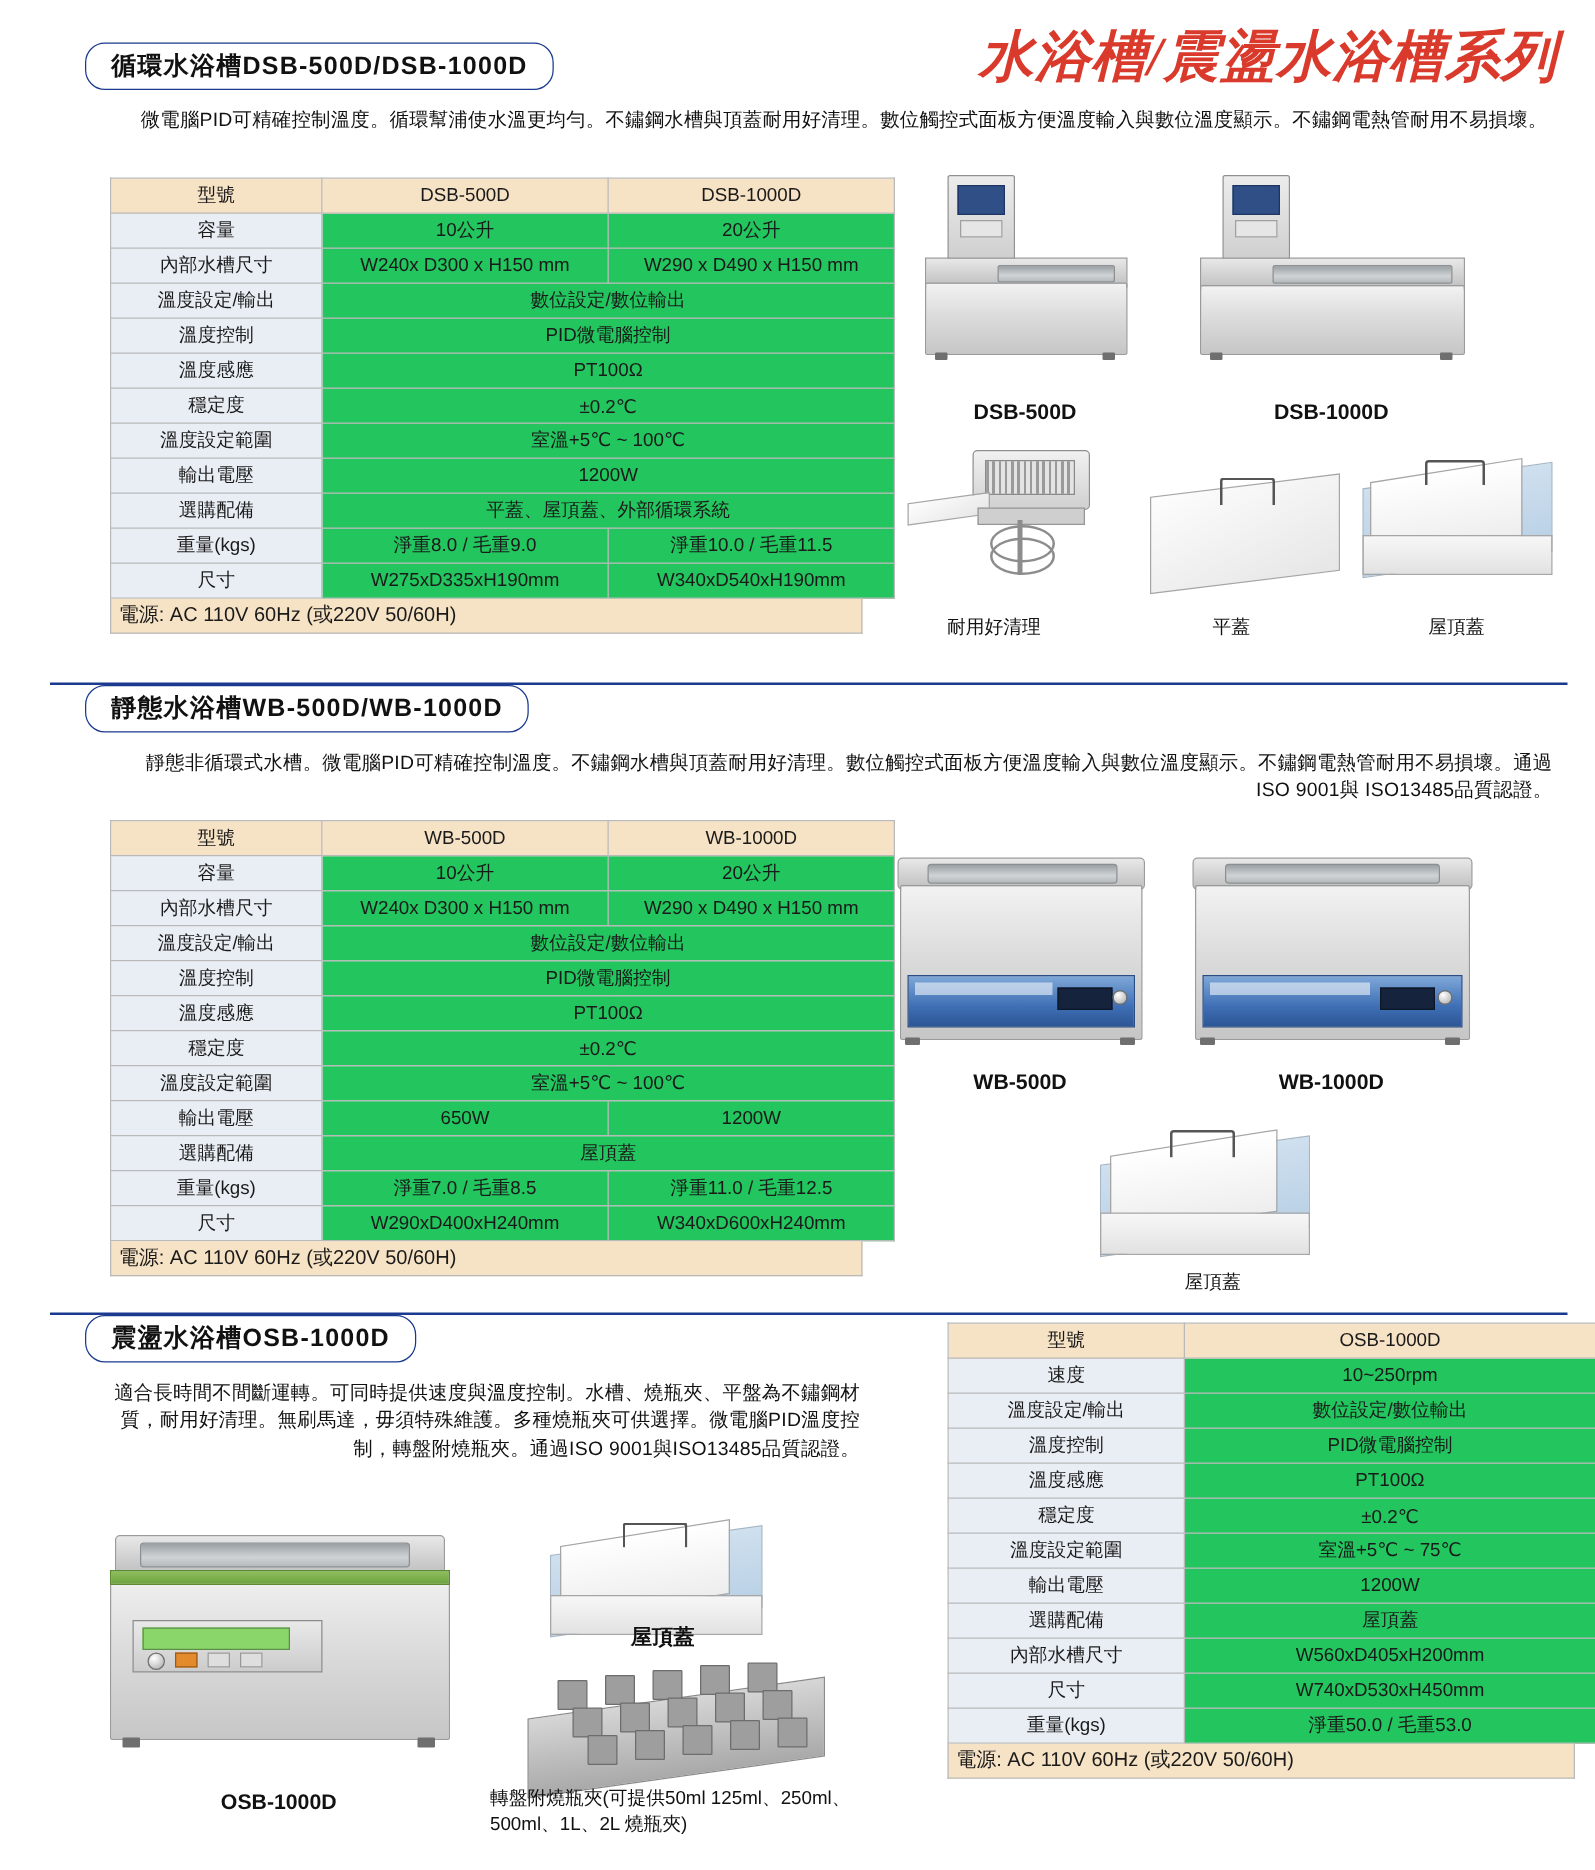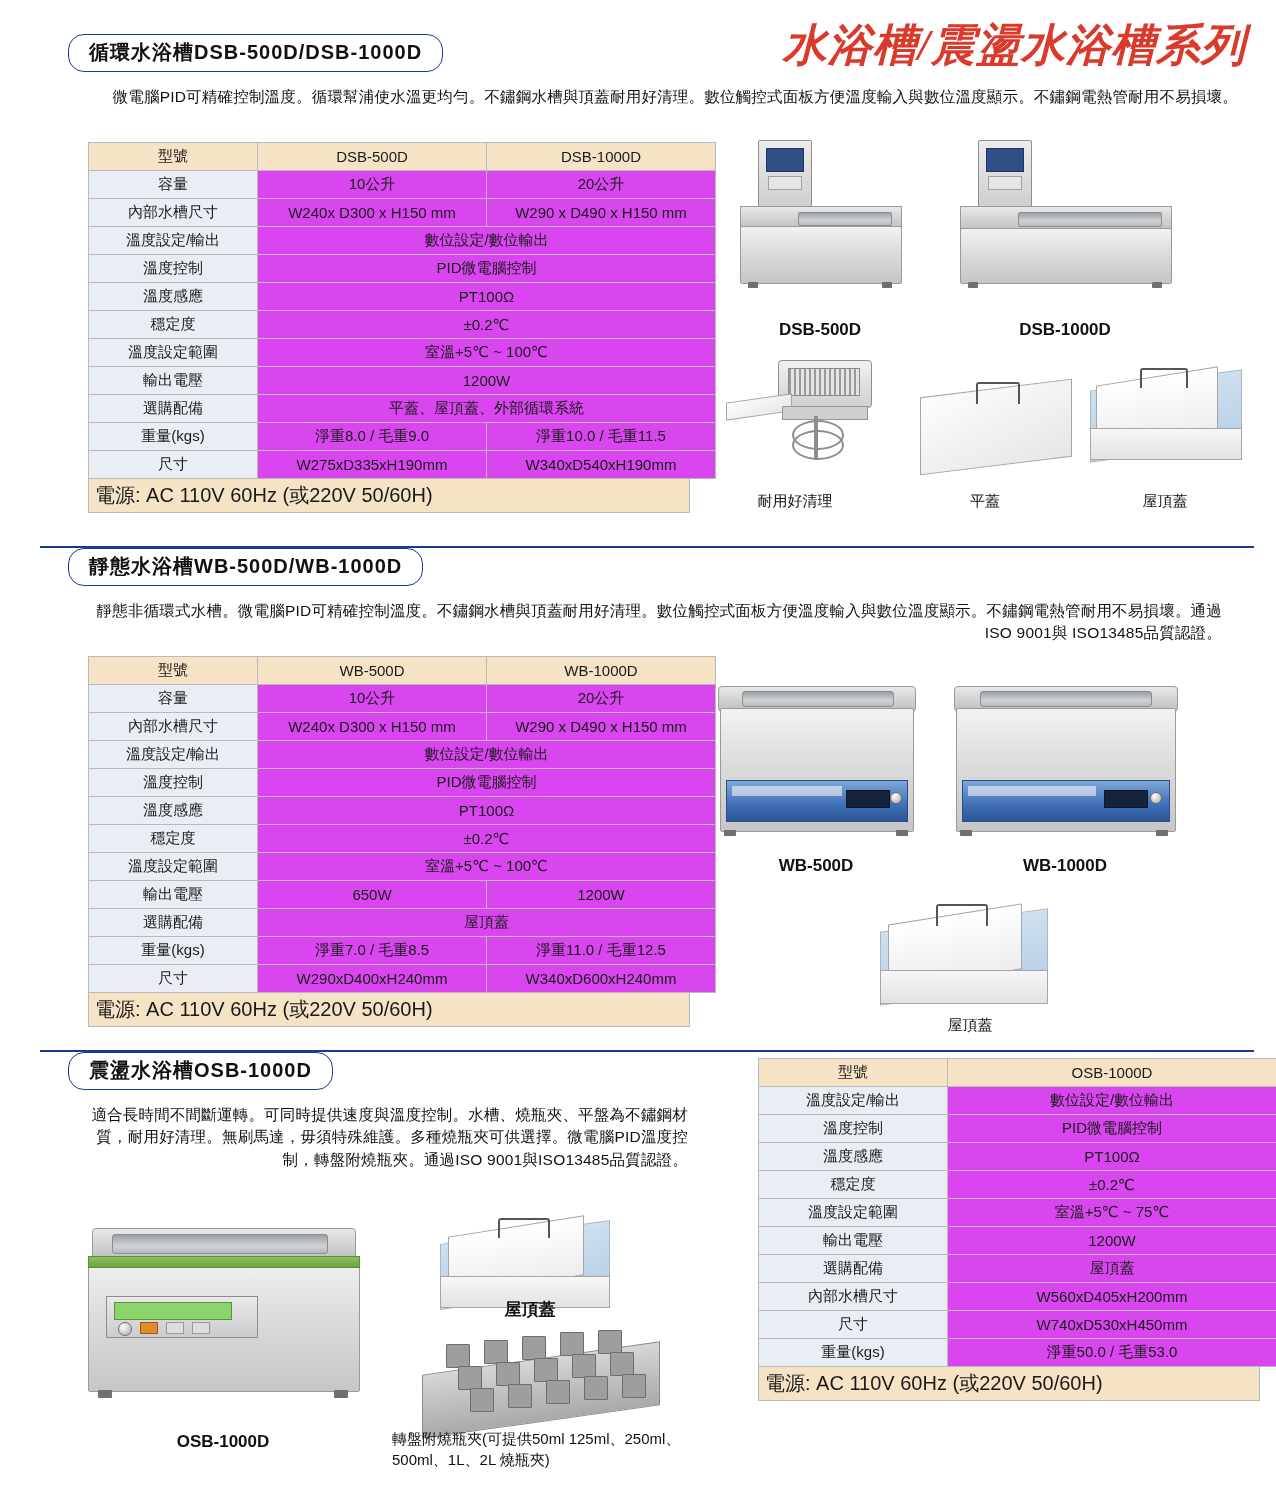--- a/index.html
+++ b/index.html
@@ -67,27 +67,27 @@
   }
   table.spec td.lbl {
     background: #e9eef5;
     font-weight: normal;
   }
   table.spec tr.head td {
     background: #f6e2c4;
     font-weight: normal;
   }
   table.spec td.val {
-    background: #d946ef;
+    background: #22c55e;
   }
   .power-bar {
     background: #f6e2c4;
     border: 1px solid #b9b9b9;
     border-top: none;
-    font-size: 20px;
+    font-size: 16px;
     padding: 3px 6px;
     text-align: left;
   }
   .caption {
     position: absolute;
     font-size: 17px;
     font-weight: bold;
     text-align: center;
     color: #111;
   }
@@ -330,21 +330,21 @@
   <div class="lid-roof-front" style="left:0px;top:62px;width:150px;height:30px;"></div>
   <div class="handle" style="left:50px;top:2px;width:44px;height:18px;"></div>
 </div>
 <div class="caption small" style="left:1085px;top:492px;width:160px;">屋頂蓋</div>
 
 <div class="section-rule" style="top:546px;left:40px;right:22px;"></div>
 <div style="position:absolute;left:68px;top:548px;">
   <span class="section-tag">靜態水浴槽WB-500D/WB-1000D</span>
 </div>
 
-<div class="desc" style="left:72px;top:600px;width:1150px;">靜態非循環式水槽。微電腦PID可精確控制溫度。不鏽鋼水槽與頂蓋耐用好清理。數位觸控式面板方便溫度輸入與數位溫度顯示。不鏽鋼電熱管耐用不易損壞。通過ISO 9001與 ISO13485品質認證。</div>
+<div class="desc" style="left:92px;top:600px;width:1150px;">靜態非循環式水槽。微電腦PID可精確控制溫度。不鏽鋼水槽與頂蓋耐用好清理。數位觸控式面板方便溫度輸入與數位溫度顯示。不鏽鋼電熱管耐用不易損壞。通過ISO 9001與 ISO13485品質認證。</div>
 
 <div style="position:absolute;left:88px;top:656px;">
   <table class="spec" style="width:600px;">
     <tbody>
         <tr class="head">
       <td class="lbl" style="width:160px;">型號</td>
       <td style="width:220px;">WB-500D</td>
       <td style="width:220px;">WB-1000D</td>
     </tr>
     <tr>
@@ -442,20 +442,24 @@
 
 <div class="desc" style="left:88px;top:1104px;width:600px;">適合長時間不間斷運轉。可同時提供速度與溫度控制。水槽、燒瓶夾、平盤為不鏽鋼材質，耐用好清理。無刷馬達，毋須特殊維護。多種燒瓶夾可供選擇。微電腦PID溫度控制，轉盤附燒瓶夾。通過ISO 9001與ISO13485品質認證。</div>
 
 <div style="position:absolute;left:758px;top:1058px;">
   <table class="spec" style="width:500px;">
     <tbody>
         <tr class="head">
       <td class="lbl" style="width:180px;">型號</td>
       <td style="width:320px;">OSB-1000D</td>
     </tr>
+    <tr>
+          <td class="lbl">速度</td>
+          <td class="val">10~250rpm</td>
+        </tr>
     <tr>
           <td class="lbl">溫度設定/輸出</td>
           <td class="val">數位設定/數位輸出</td>
         </tr>
     <tr>
           <td class="lbl">溫度控制</td>
           <td class="val">PID微電腦控制</td>
         </tr>
     <tr>
           <td class="lbl">溫度感應</td>

